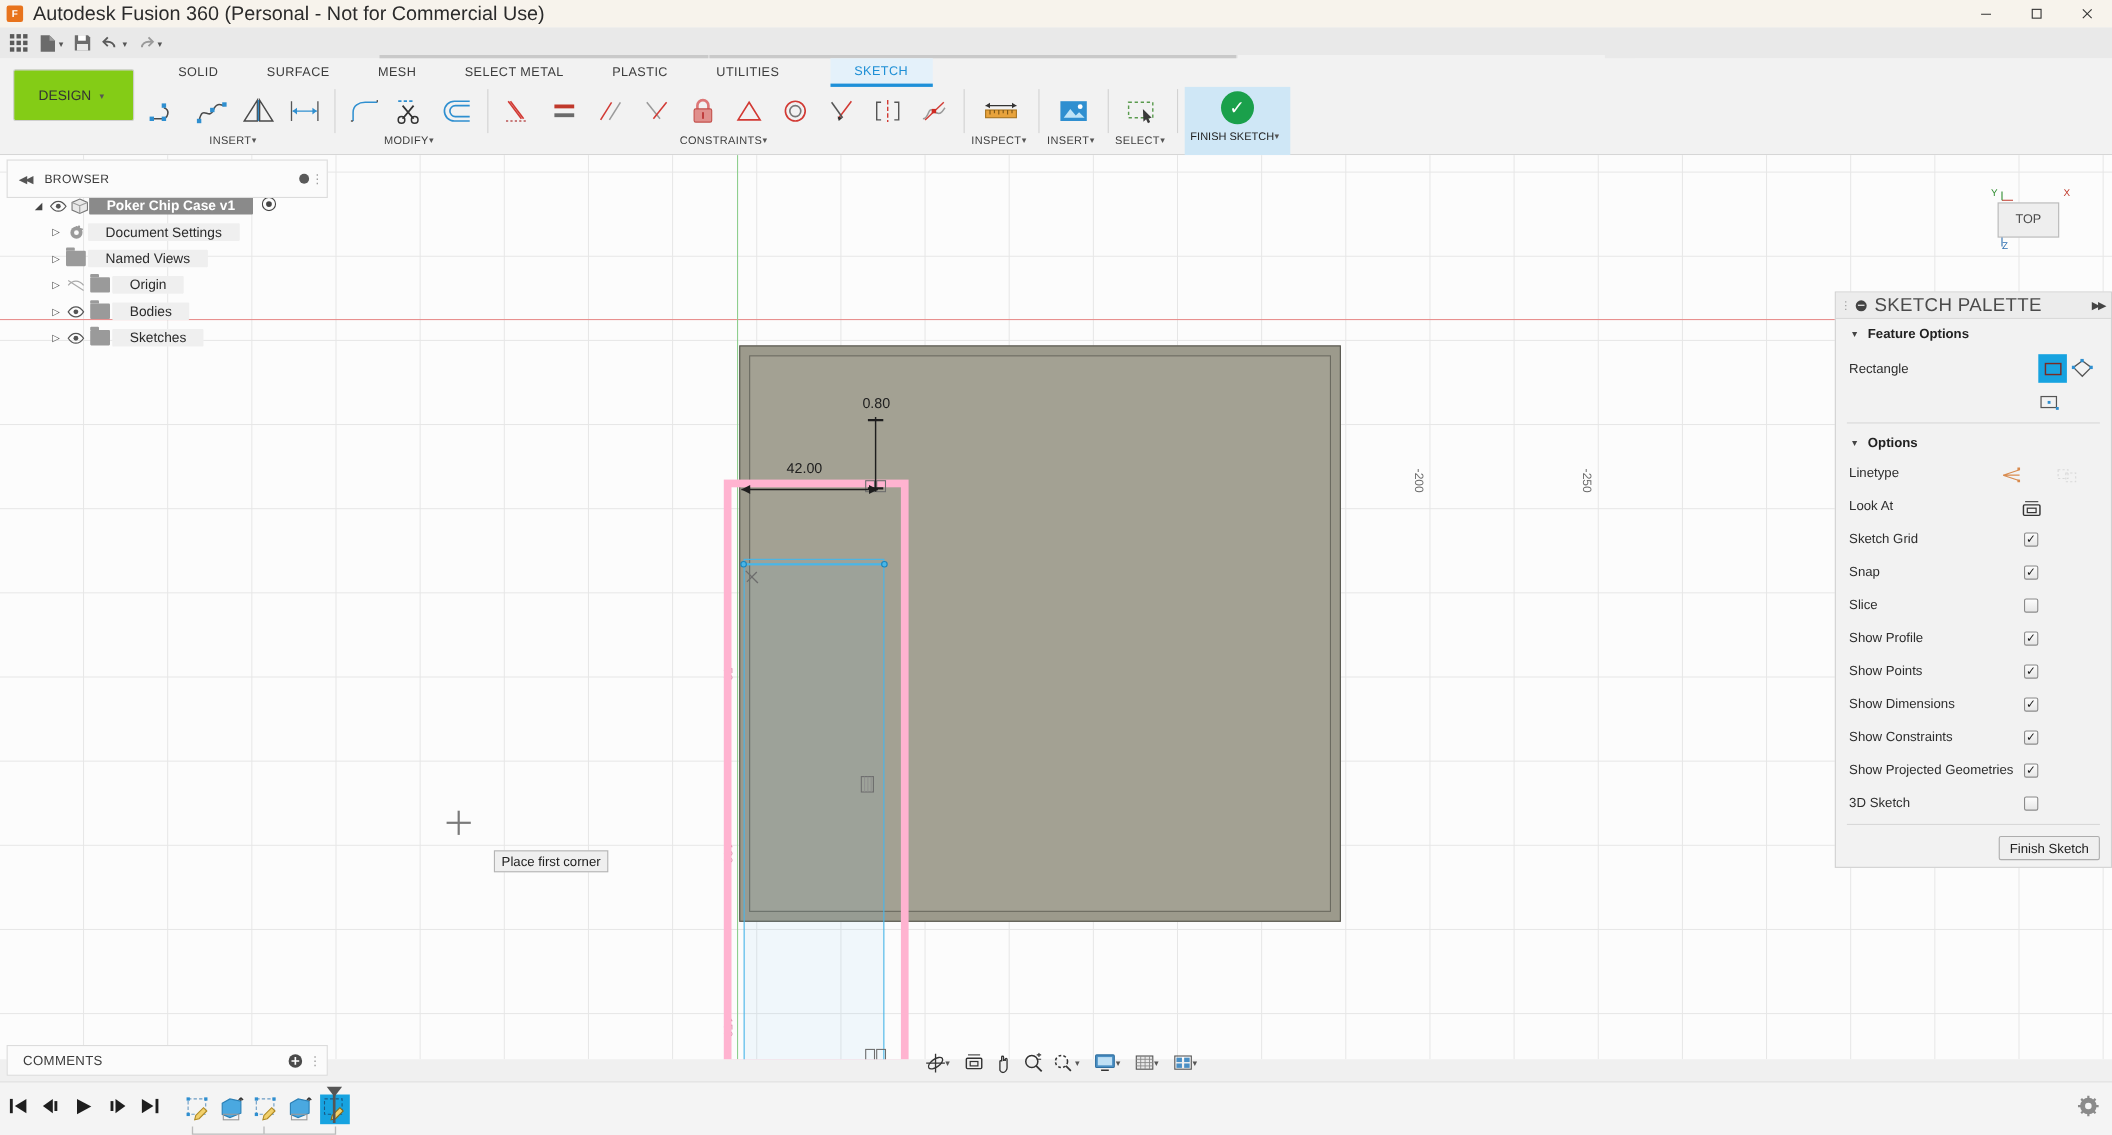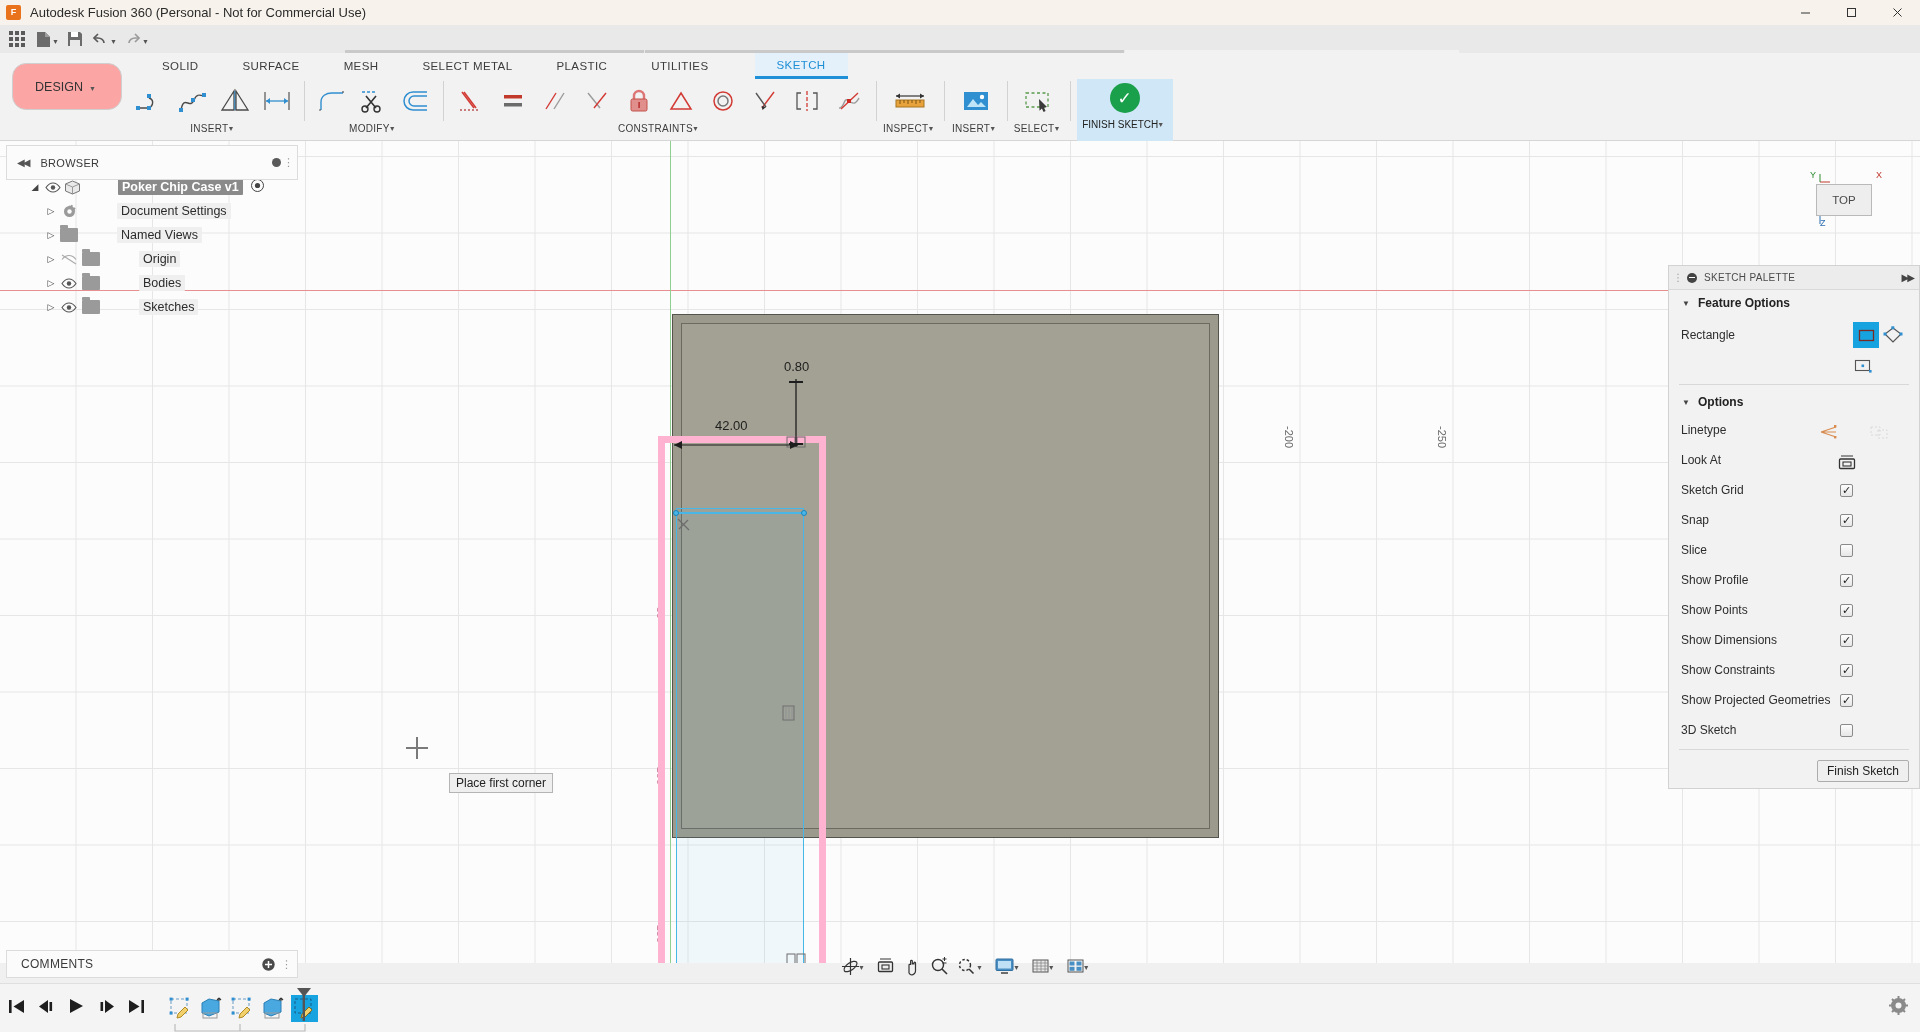--- a/index.html
+++ b/index.html
@@ -15,21 +15,21 @@
   
   .titlebar{
     position:absolute; left:0; top:0; width:1920px; height:25px;
     background:#f7f3ec; display:flex; align-items:center;
   }
   .title-logo{
     width:15px;height:15px;margin-left:6px;background:#e8731c;border-radius:2px;
     display:flex;align-items:center;justify-content:center;
     color:#fff;font-size:9px;font-weight:bold;line-height:1;
   }
-  .title-text{ margin-left:9px; font-size:13px; color:#2b2b2b; }
+  .title-text{ margin-left:9px; font-size:18px; color:#2b2b2b; }
   .win-btns{ position:absolute; right:0; top:0; height:25px; display:flex; }
   .win-btn{ width:46px;height:25px;display:flex;align-items:center;justify-content:center;
             font-size:12px;color:#333; }
 
   
   .qrow{
     position:absolute; left:0; top:25px; width:1920px; height:28px;
     background:#e9e9e9; display:flex; align-items:center;
   }
   .qa{ display:flex; align-items:center; height:28px; padding-left:4px; }
@@ -57,21 +57,21 @@
   .avatar{ width:20px;height:20px;border-radius:50%;border:1.5px solid #666;color:#444;
            font-size:9px;display:flex;align-items:center;justify-content:center;font-weight:bold;}
 
   
   .ribbon{
     position:absolute; left:0; top:53px; width:1920px; height:88px;
     background:#f2f2f2; border-bottom:1px solid #d6d6d6;
   }
   .design-btn{
     position:absolute; left:12px; top:10px; width:110px; height:47px;
-    background:#fca5a5; border:1px solid #cfcfcf; border-radius:14px;
+    background:#84cc16; border:1px solid #cfcfcf; border-radius:2px;
     display:flex; align-items:center; justify-content:center;
     font-size:12.5px; color:#333;
   }
   .design-btn .caret{ margin-left:6px; padding-top:3px; }
 
   .ribtabs{ position:absolute; left:140px; top:0; height:26px; display:flex; align-items:center; }
   .ribtab{ height:26px; padding:0 22px; font-size:11.5px; color:#3c3c3c; letter-spacing:.4px;
            display:flex; align-items:center; }
   .ribtab.sel{ color:#1e8fd5; background:#e4f1fa; border-bottom:3px solid #1e90d8;margin-left:24px; }
 
@@ -103,21 +103,21 @@
                  background:#5a5a5a; }
   .browser .grip{ position:absolute; right:3px; color:#999; font-size:11px; }
 
   .tree{ position:absolute; left:6px; top:175px; width:292px; z-index:39; }
   .trow{ height:24px; display:flex; align-items:center; font-size:12.5px; color:#2b2b2b; }
   .tri{ width:14px;height:14px; margin-left:4px; color:#444; font-size:9px;
         display:flex;align-items:center;justify-content:center; }
   .eye{ width:22px; display:flex; align-items:center; justify-content:center; }
   .folder{ width:18px;height:14px;background:#9a9a9a;border-radius:1px;position:relative; }
   .folder:before{content:"";position:absolute;top:-3px;left:0;width:8px;height:3px;background:#9a9a9a;border-radius:1px 1px 0 0;}
-  .tlabel{ padding:1px 4px; background:#efefef; border-radius:1px;margin-left:37px; }
+  .tlabel{ padding:1px 16px; background:#efefef; border-radius:1px; }
   .trow.sel .tlabel{ background:#8a8a8a; color:#fff; font-weight:bold; }
   .cube-sm{ width:17px;height:15px; }
 
   
   .canvas{
     position:absolute; left:0; top:141px; width:1920px; height:822px;
     background:#fcfcfc; overflow:hidden;
   }
   .gridlines{ position:absolute; inset:0;
     background-image:
@@ -179,21 +179,21 @@
   .palette{
     position:absolute; right:0px; top:265px; width:252px;
     background:#f2f2f2; border:1px solid #d2d2d2; z-index:45;
   }
   .pal-head{ height:24px; display:flex; align-items:center; background:#ececec;
              border-bottom:1px solid #d9d9d9; }
   .pal-head .pin{ margin-left:4px; color:#999;font-size:10px;}
   .pal-dot{ width:10px;height:10px;border-radius:50%;background:#444;margin-left:4px;
             display:flex;align-items:center;justify-content:center;}
   .pal-dot i{ width:6px;height:1.5px;background:#fff;display:block;}
-  .pal-title{ margin-left:7px; font-size:10px; color:#4a4a4a; letter-spacing:.3px; }
+  .pal-title{ margin-left:7px; font-size:17px; color:#4a4a4a; letter-spacing:.3px; }
   .pal-exp{ margin-left:auto; margin-right:6px; color:#444; font-size:10px; letter-spacing:-2px;}
   .sect-hdr{ height:26px; display:flex; align-items:center; padding-left:10px;
              font-size:12px; color:#222; font-weight:bold; }
   .sect-hdr .tri{ margin-right:5px; margin-left:0; font-size:8px; }
   .prow{ height:30px; display:flex; align-items:center; padding:0 12px 0 12px; font-size:12px; color:#2d2d2d;}
   .prow .lbl{ flex:1; }
   .chk{ width:13px;height:13px;border:1px solid #8a8a8a;border-radius:2px;
         background:linear-gradient(#fdfdfd,#e6e6e6); display:flex;align-items:center;justify-content:center;
         font-size:11px;color:#1b1b1b; margin-right:54px;}
   .chk.off{ color:transparent; }

